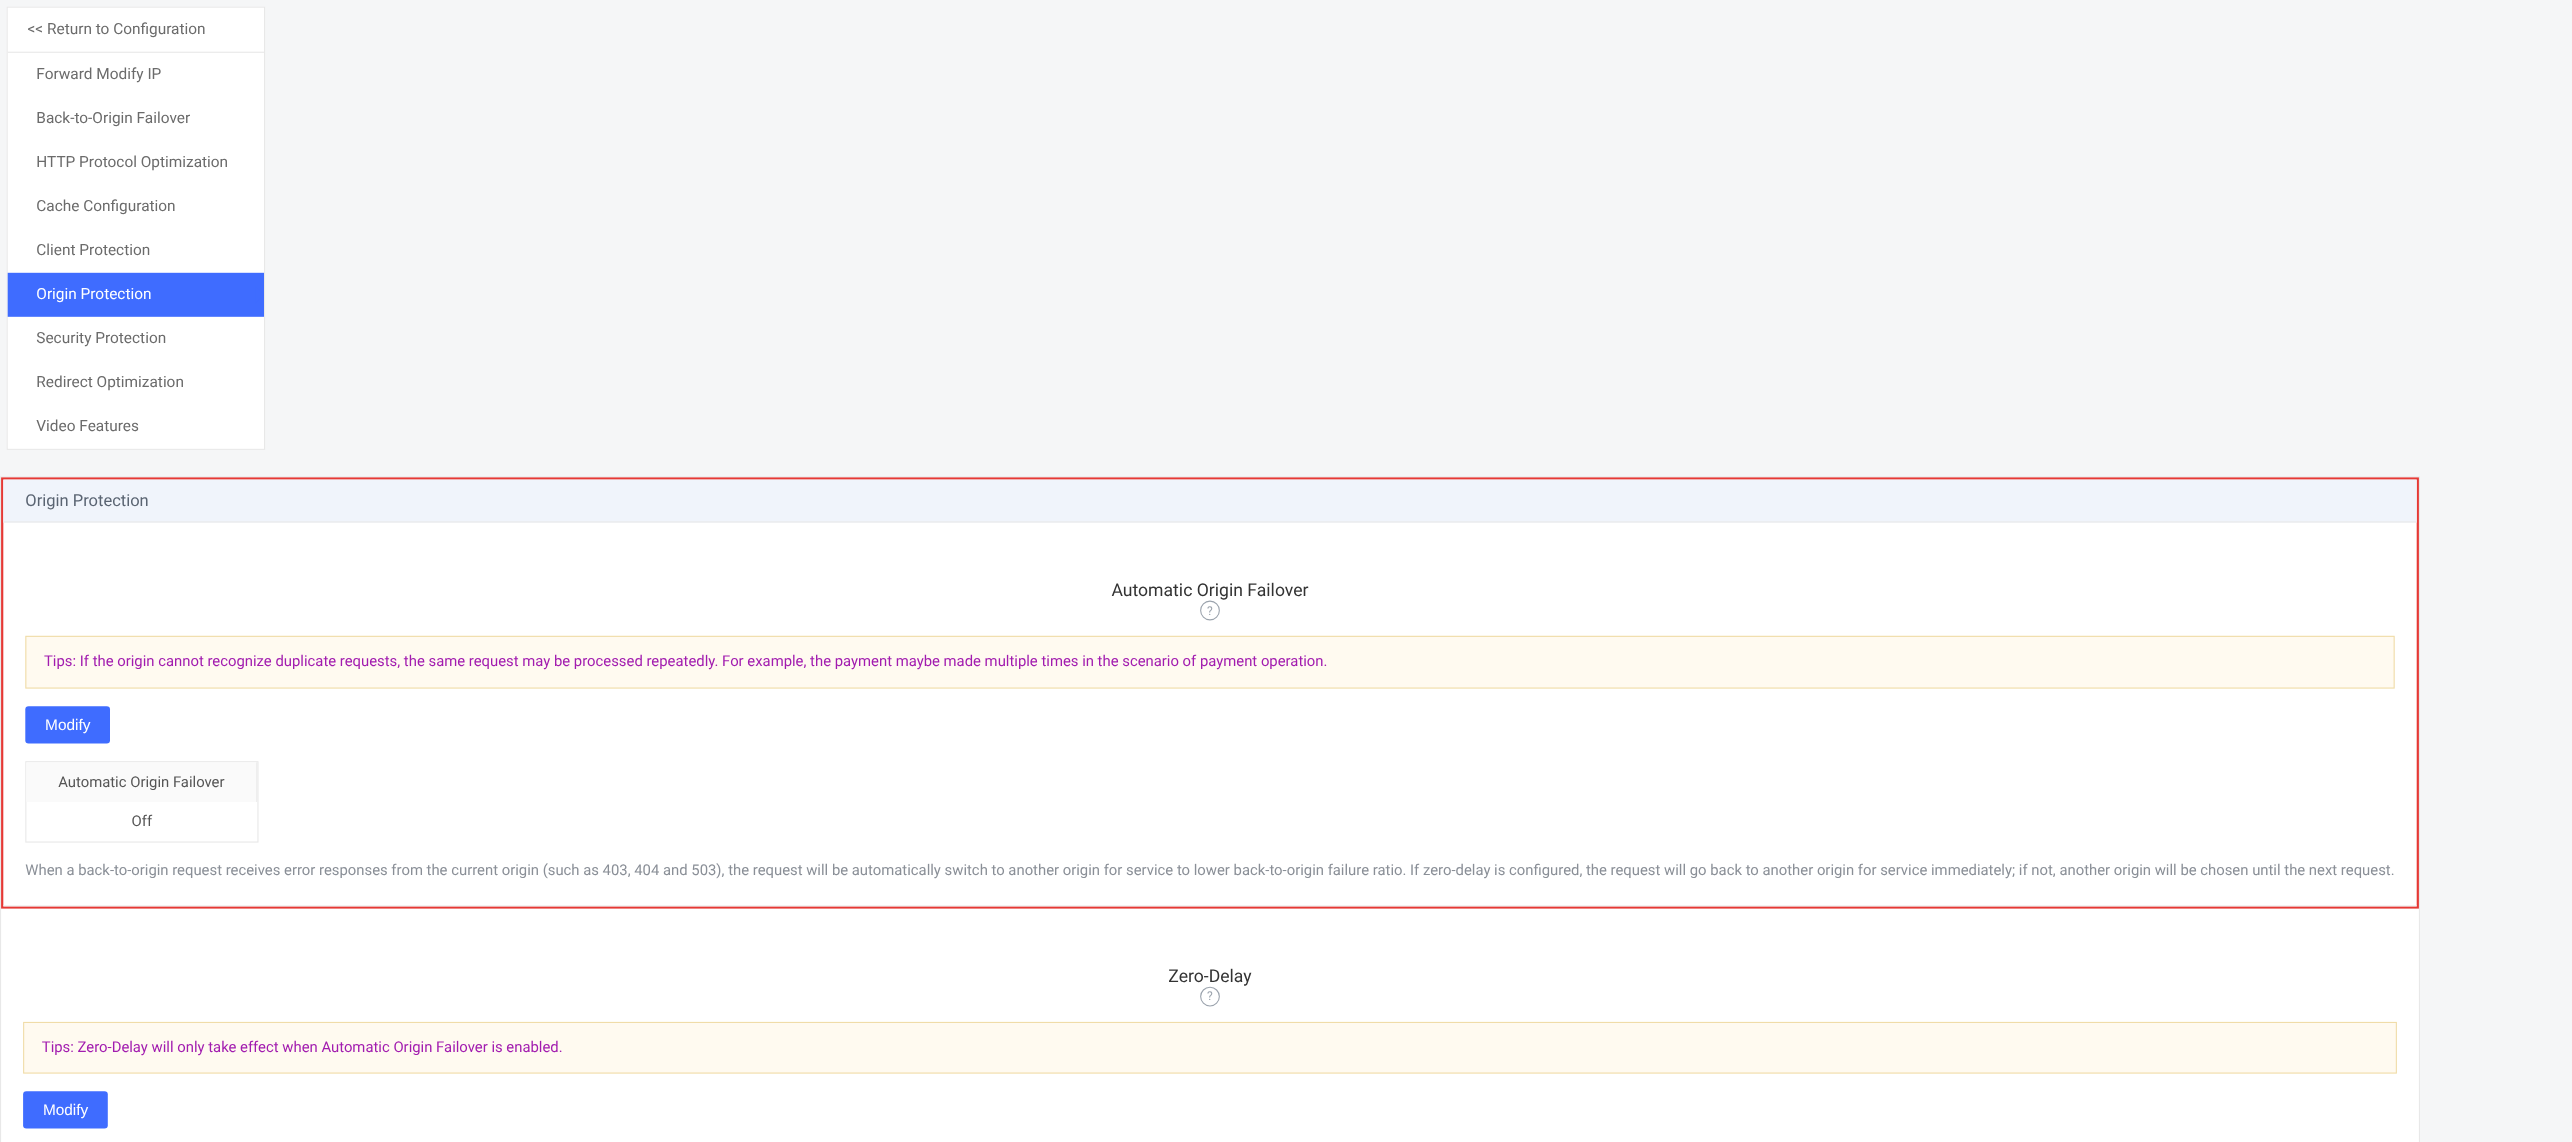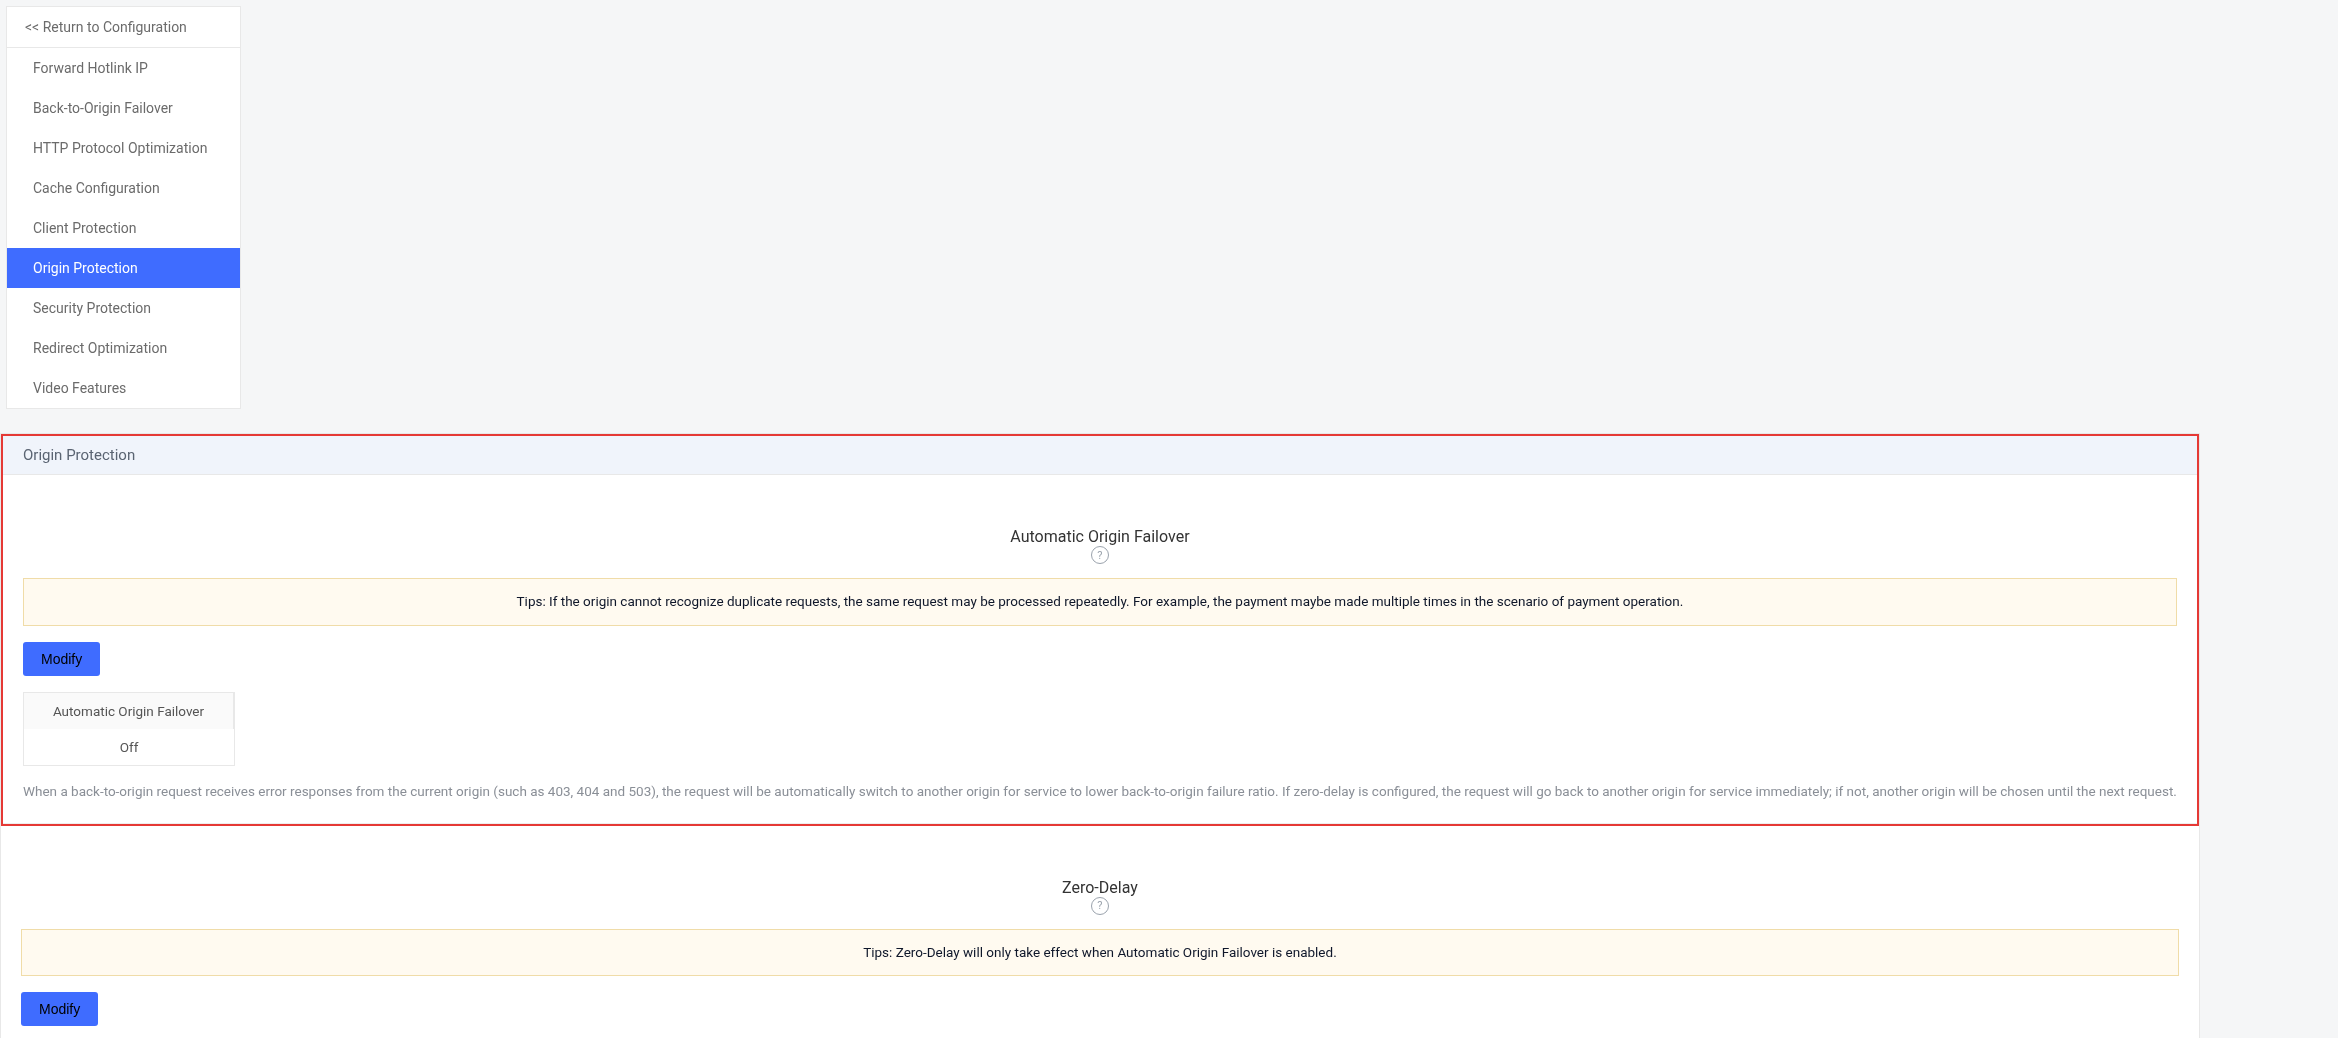--- a/index.html
+++ b/index.html
@@ -103,29 +103,28 @@
       align-items: center;
       justify-content: center;
       color: #9ba3ad;
       font-size: 11px;
       cursor: pointer;
     }
     .tip-box {
       background: #fffaf0;
       border: 1px solid #f0dca8;
       padding: 12px 16px;
-      color: #0f172a;
+      color: #a21caf;
       font-size: 13.5px;
       line-height: 1.6;
       margin-bottom: 16px;
-      text-align: center;
     }
     .btn-primary {
       background: #3f6cff;
-      color: #000000;
+      color: #ffffff;
       border: none;
       padding: 9px 18px;
       font-size: 14px;
       border-radius: 3px;
       cursor: pointer;
       margin-bottom: 16px;
     }
     .kv-table {
       border: 1px solid #e8e8e8;
       display: inline-flex;
@@ -155,21 +154,21 @@
       line-height: 1.7;
     }
   </style>
 </head>
 <body>
 
 <div class="container">
 
   <div class="sidebar">
     <div class="return-link">&lt;&lt; Return to Configuration</div>
-    <div class="nav-item">Forward Hotlink IP</div>
+    <div class="nav-item">Forward Modify IP</div>
     <div class="nav-item">Back-to-Origin Failover</div>
     <div class="nav-item">HTTP Protocol Optimization</div>
     <div class="nav-item">Cache Configuration</div>
     <div class="nav-item">Client Protection</div>
     <div class="nav-item active">Origin Protection</div>
     <div class="nav-item">Security Protection</div>
     <div class="nav-item">Redirect Optimization</div>
     <div class="nav-item">Video Features</div>
   </div>
 

